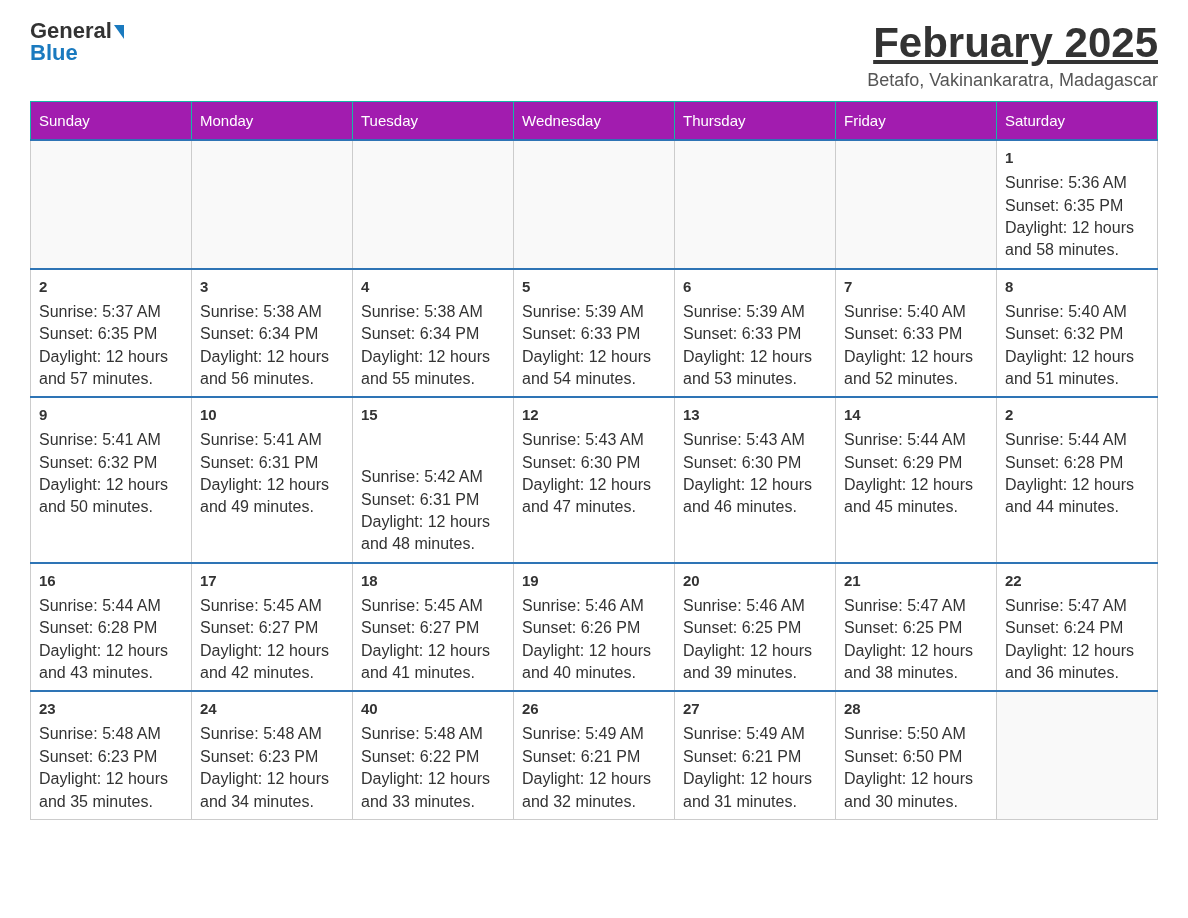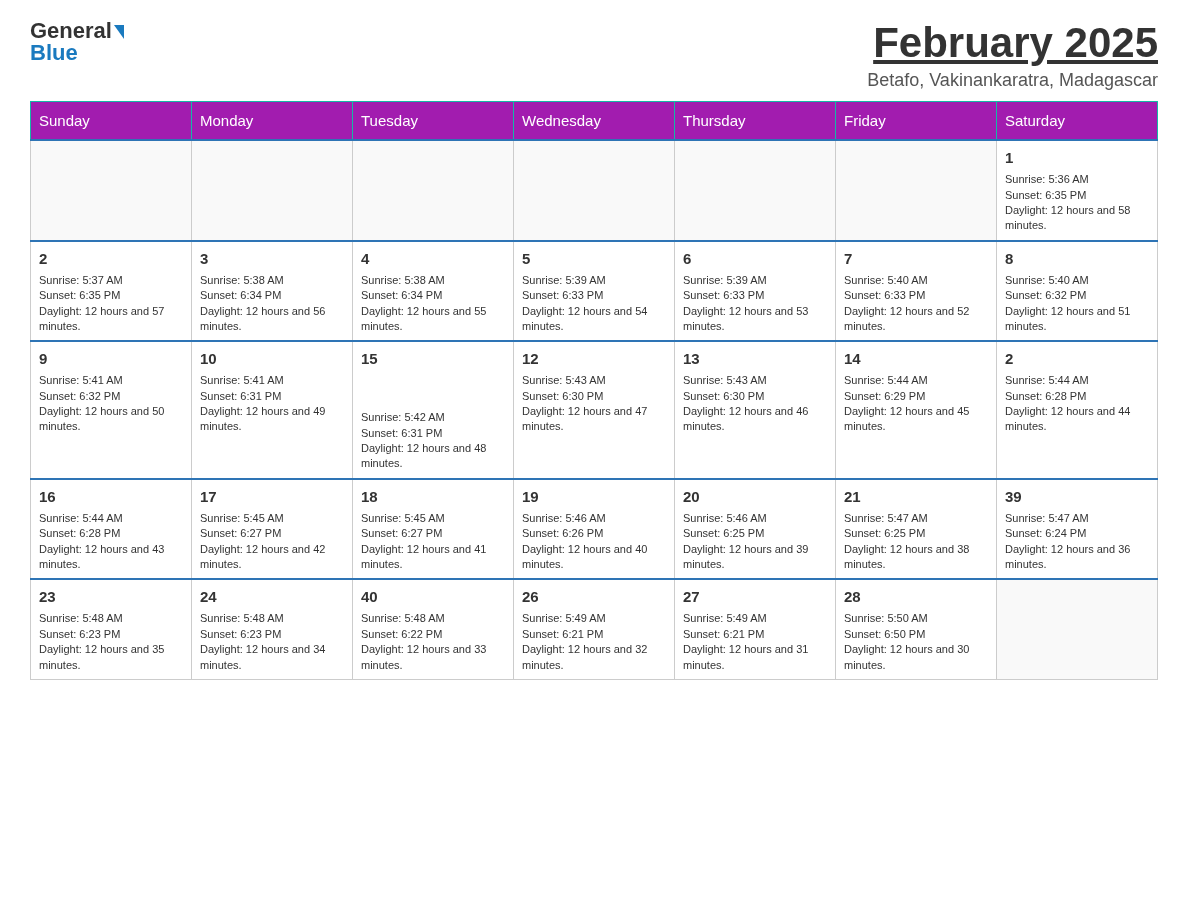--- a/index.html
+++ b/index.html
@@ -85,21 +85,21 @@
     .calendar tr td {
       border-top: 2px solid #2E74B5;
     }
     .calendar td .day-num {
       font-size: 15px;
       font-weight: bold;
       display: block;
       margin-bottom: 4px;
     }
     .calendar td .day-info {
-      font-size: 11px;
+      font-size: 16px;
       color: #333;
     }
     .empty-cell {
       background: #f9f9f9;
     }
   </style>
 </head>
 <body>
 
 <div class="header">
@@ -263,21 +263,21 @@
 Sunset: 6:25 PM
 Daylight: 12 hours and 39 minutes.</div>
         </td>
         <td>
           <span class="day-num">21</span>
           <div class="day-info" style="white-space: pre-line;">Sunrise: 5:47 AM
 Sunset: 6:25 PM
 Daylight: 12 hours and 38 minutes.</div>
         </td>
         <td>
-          <span class="day-num">39</span>
+          <span class="day-num">22</span>
           <div class="day-info" style="white-space: pre-line;">Sunrise: 5:47 AM
 Sunset: 6:24 PM
 Daylight: 12 hours and 36 minutes.</div>
         </td>
       </tr>
       <tr>
         <td>
           <span class="day-num">23</span>
           <div class="day-info" style="white-space: pre-line;">Sunrise: 5:48 AM
 Sunset: 6:23 PM

